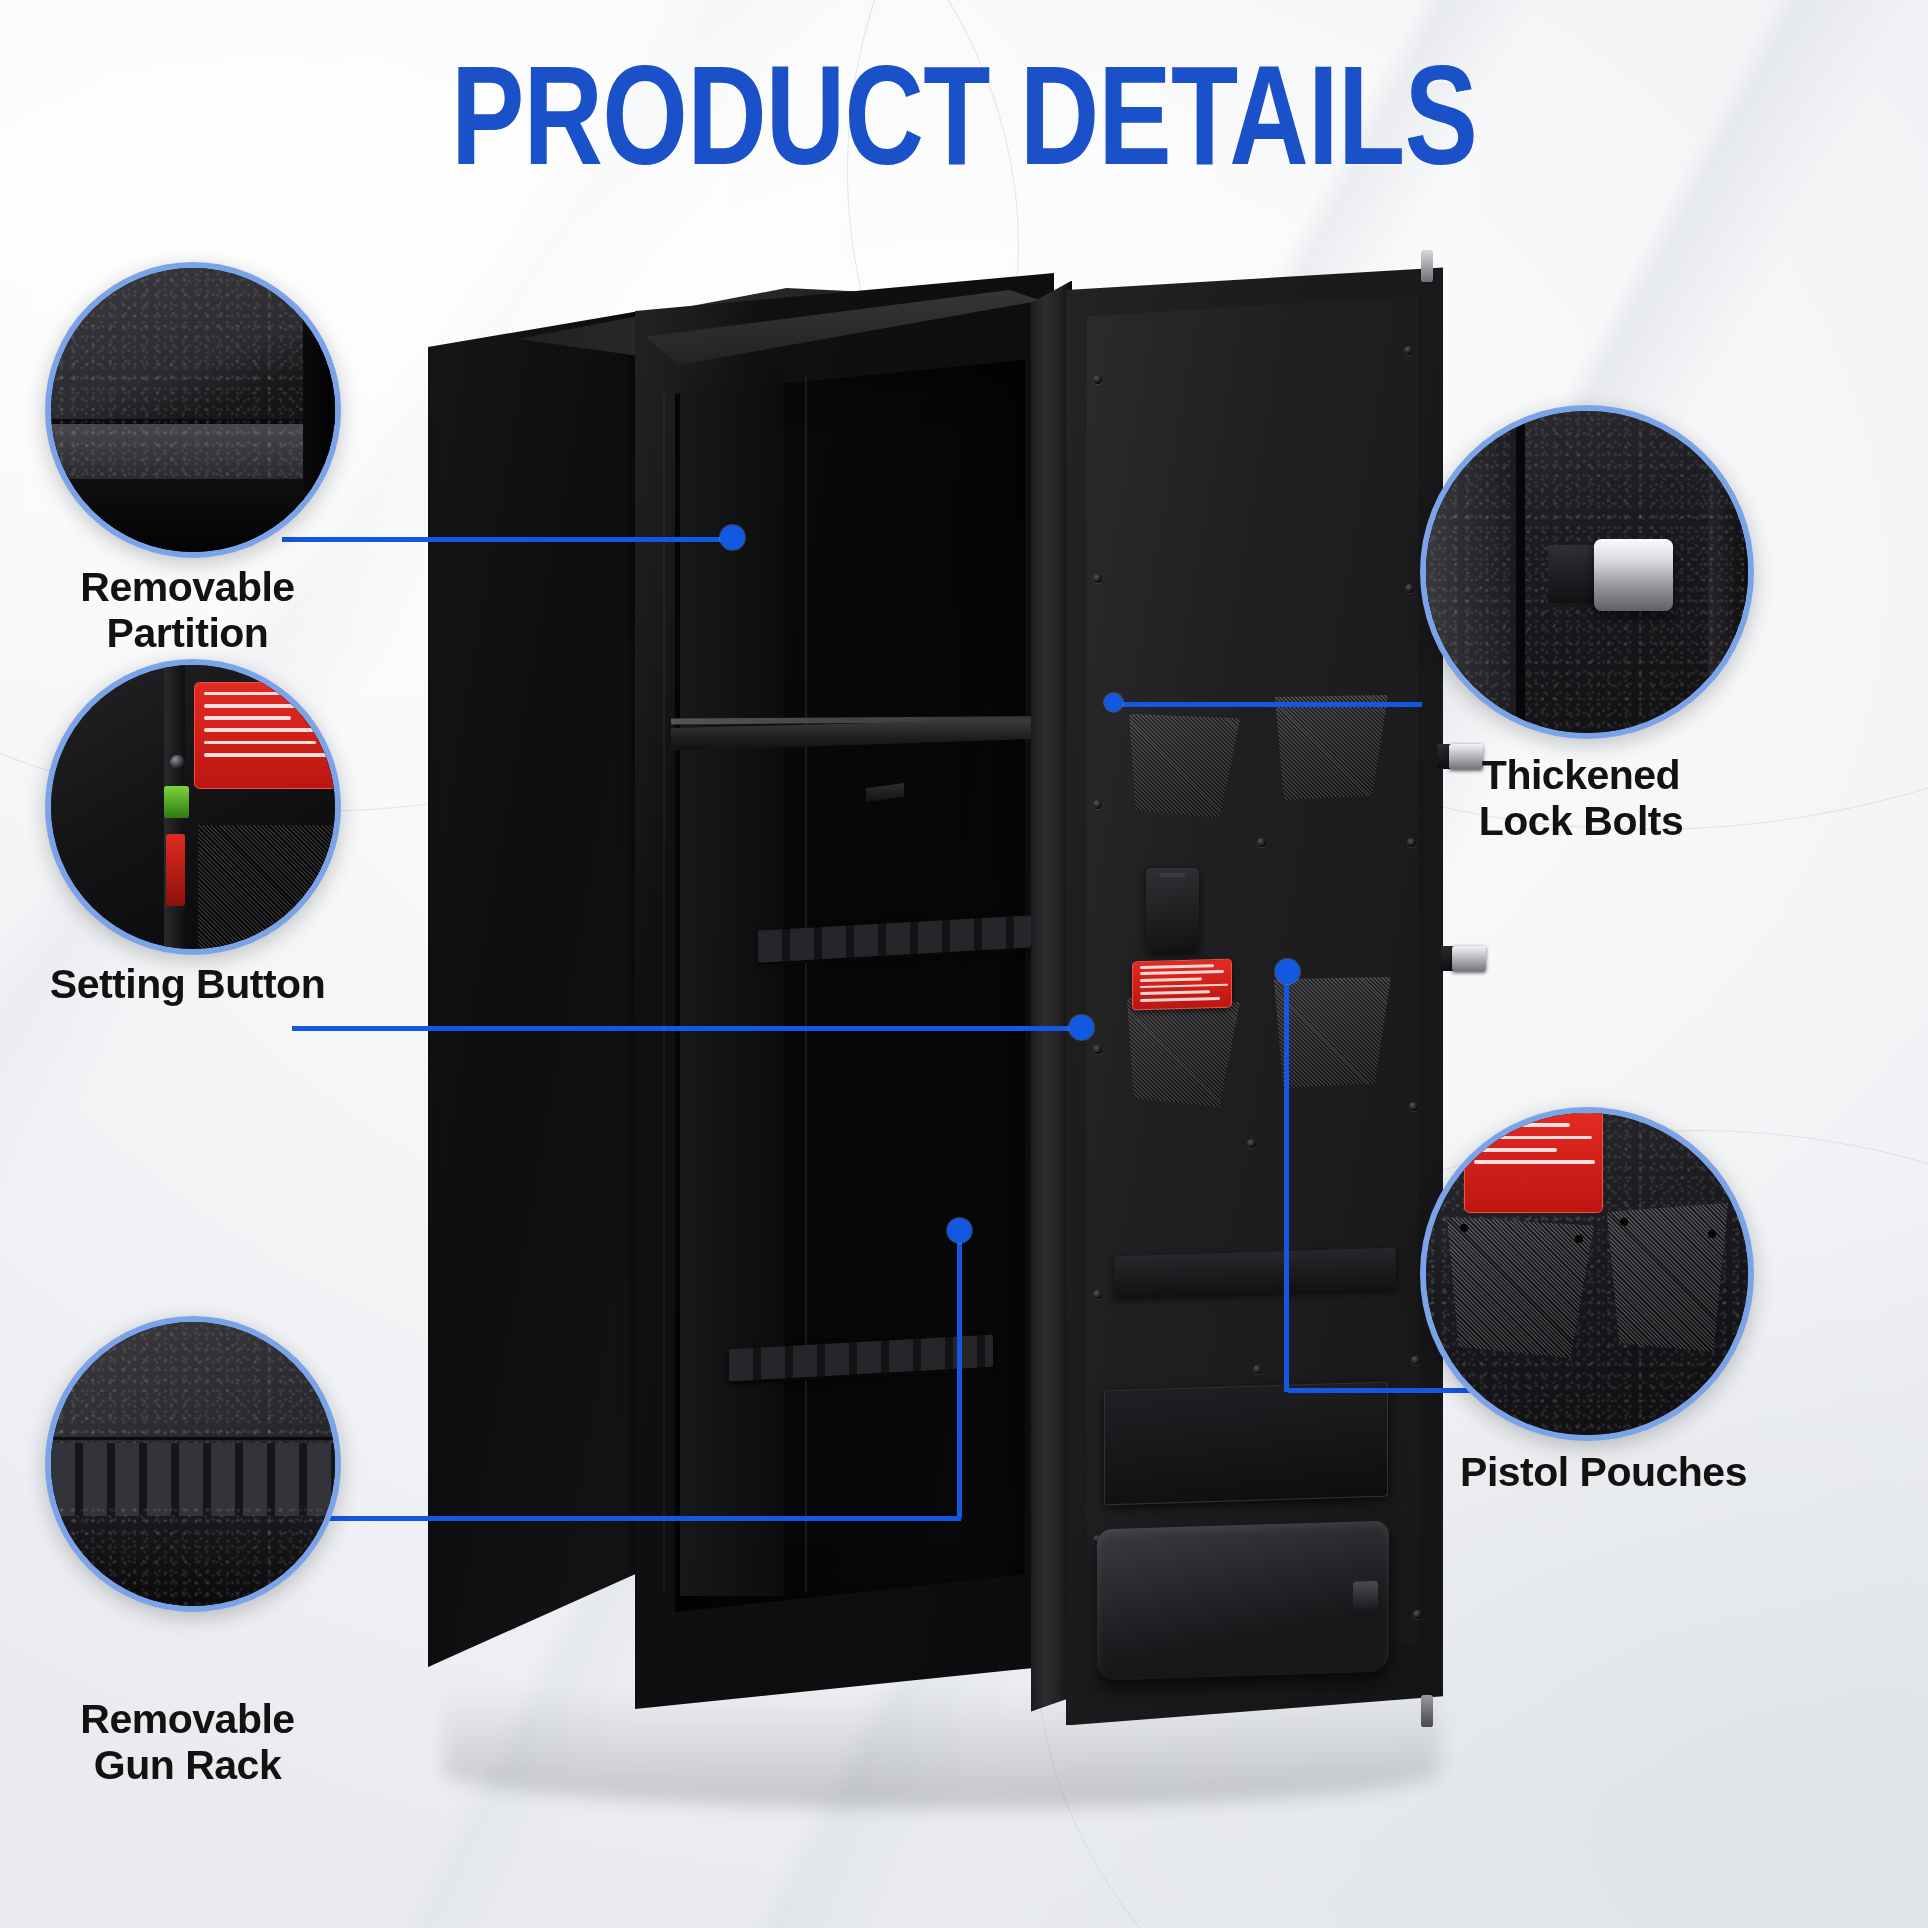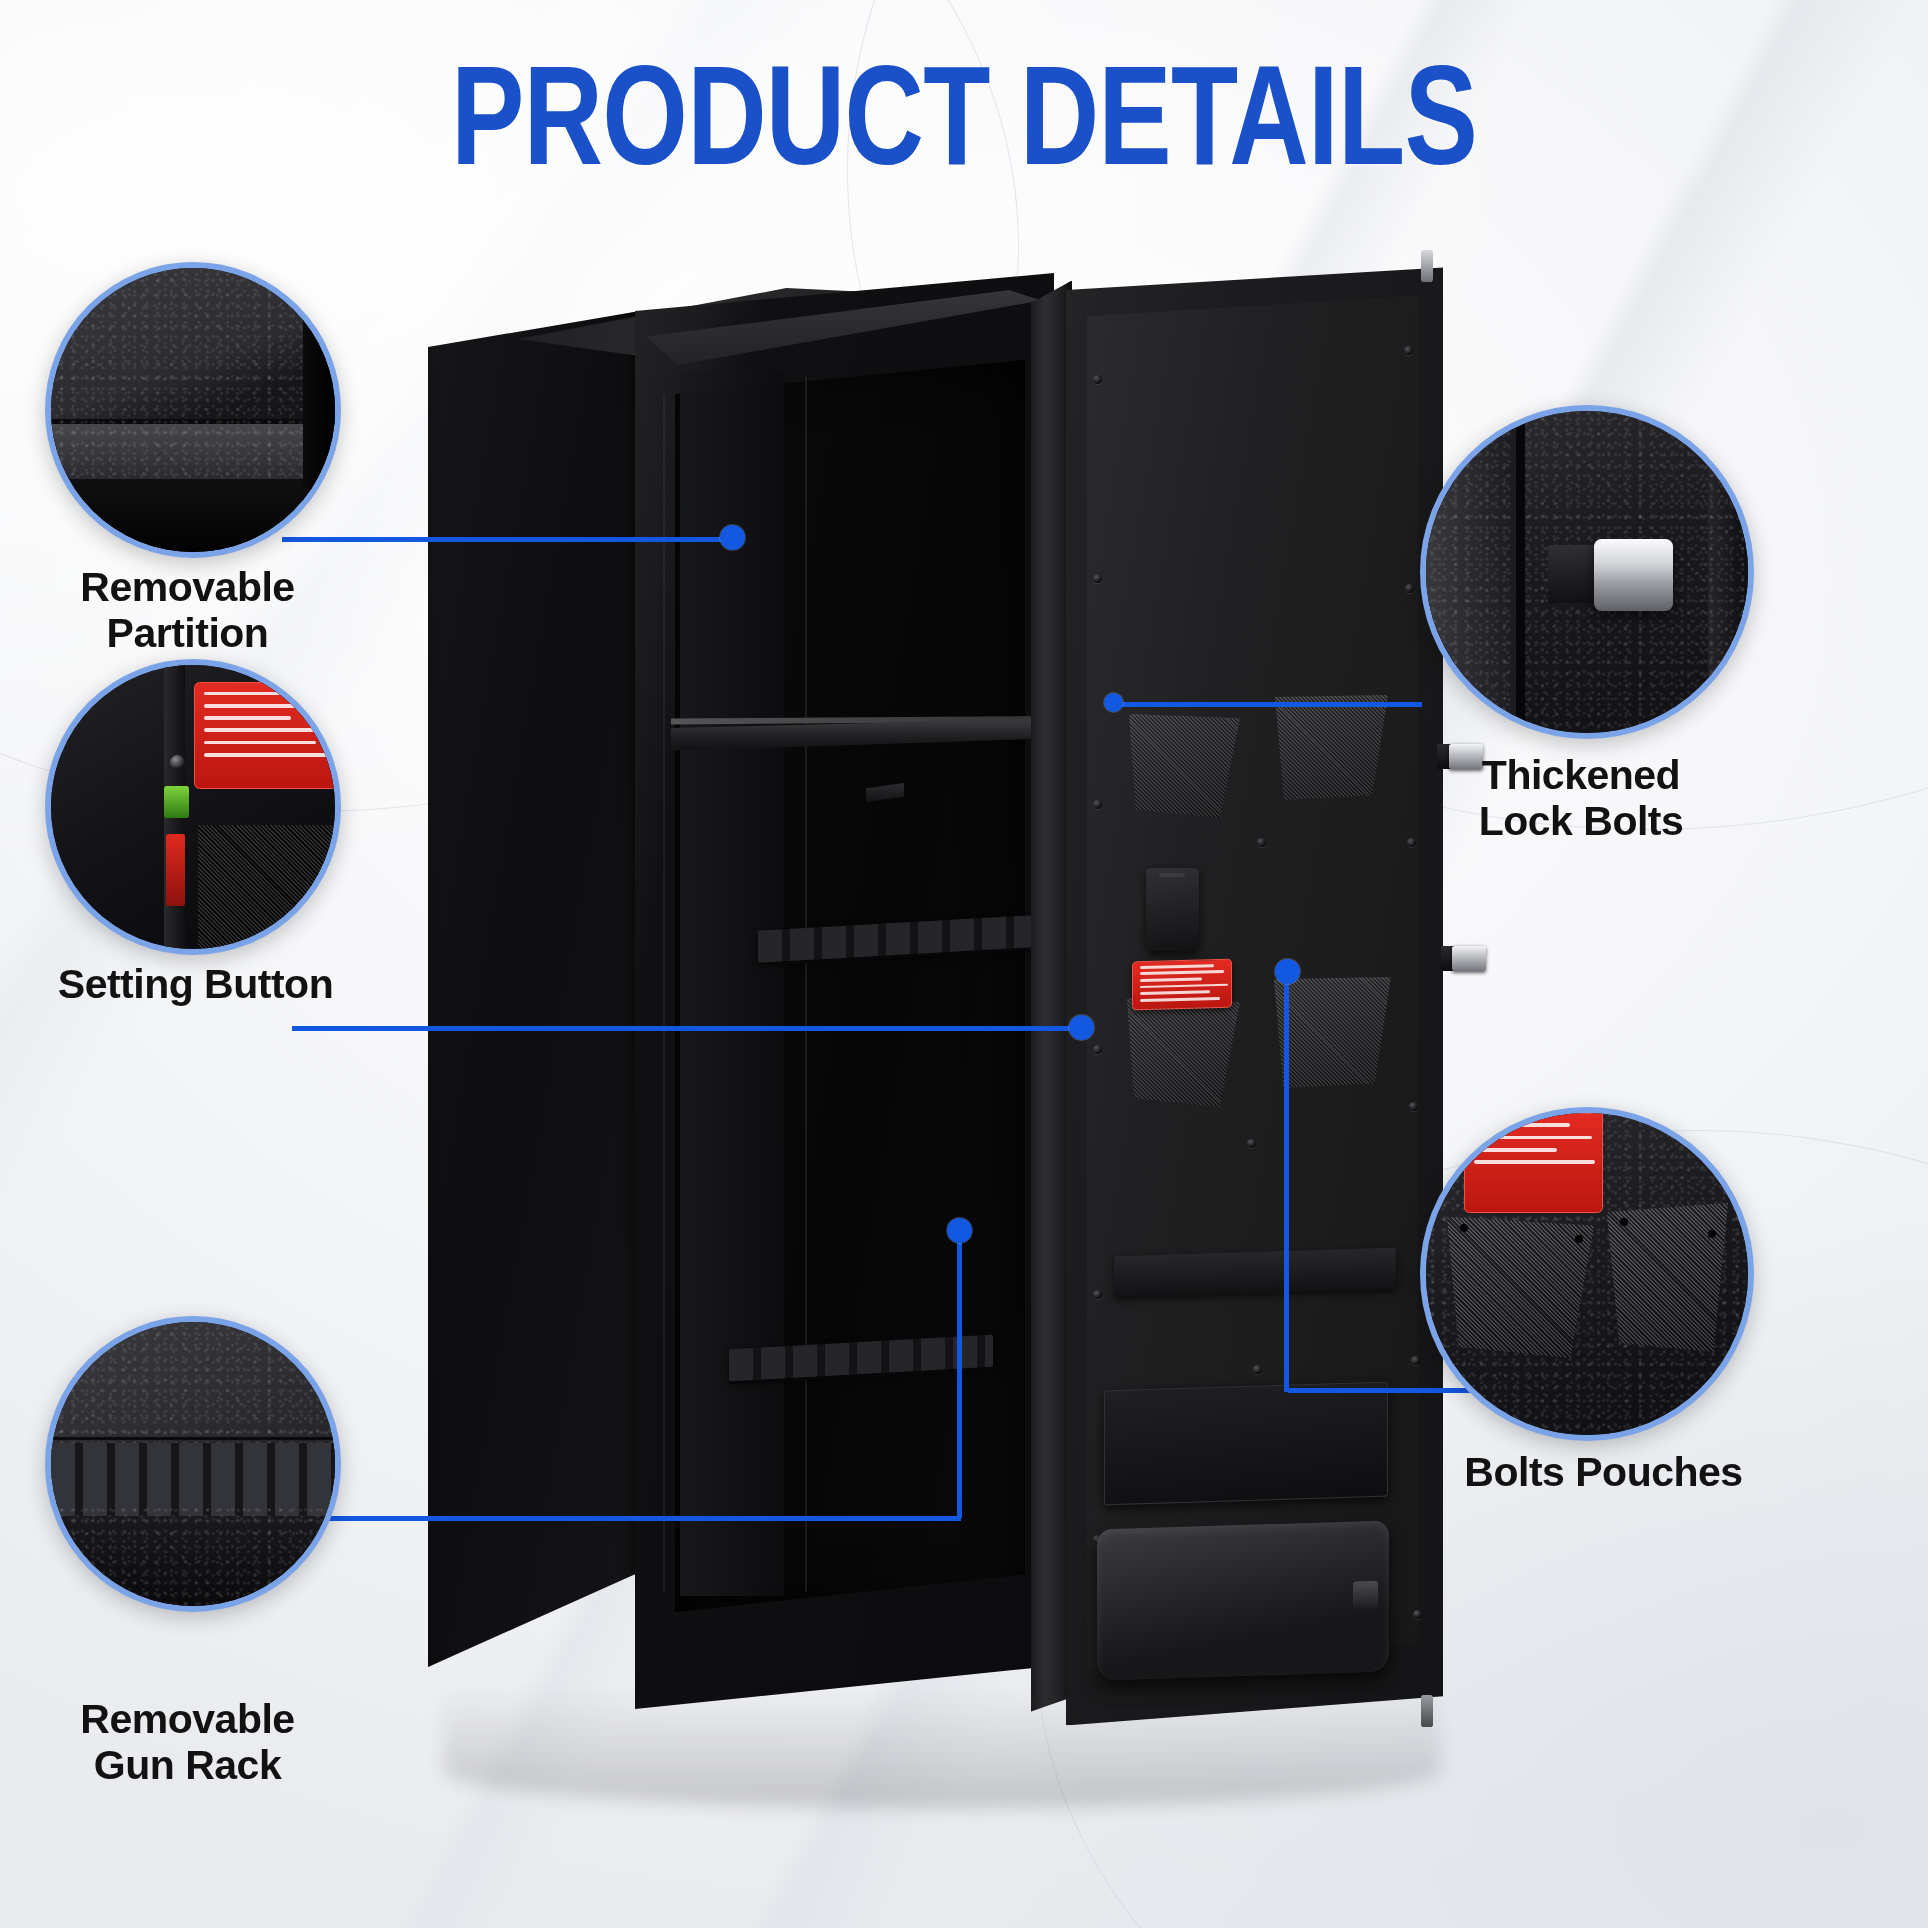--- a/index.html
+++ b/index.html
@@ -419,21 +419,21 @@
         <div style="height:3.8px;background:rgba(255,255,255,.85);margin:8.5px 8.5px 0 8.5px;width:62%;border-radius:1.9px;"></div>
         <div style="height:3.8px;background:rgba(255,255,255,.85);margin:8.5px 8.5px 0 8.5px;width:90%;border-radius:1.9px;"></div>
         <div style="height:3.8px;background:rgba(255,255,255,.85);margin:8.5px 8.5px 0 8.5px;width:80%;border-radius:1.9px;"></div>
         <div style="height:3.8px;background:rgba(255,255,255,.85);margin:8.5px 8.5px 0 8.5px;width:88%;border-radius:1.9px;"></div>
       </div>
       <div style="position:absolute;left:147px;top:160px;width:139px;height:124px;border-radius:3.8px;">
         <div class="tex-mesh"></div>
       </div>
     </div>
   </div>
-  <div class="clabel" style="left:0px;top:962px;width:375px;padding-left:8px;">Setting Button</div>
+  <div class="clabel" style="left:0px;top:962px;width:375px;">Setting Button</div>
 </div>
 
 <div class="callout">
   <div class="circle" style="left:45px;top:1316px;width:284px;height:284px;">
     <div class="inner" style="background:linear-gradient(160deg,#3b3b3f 0%,#2a2a2e 45%,#17171a 100%);">
       <div class="tex-hammer"></div>
       <div style="position:absolute;left:0;top:115px;width:100%;height:2.8px;background:rgba(0,0,0,.7);"></div>
       <div style="position:absolute;left:0;top:121px;width:100%;height:73px;
                   background:repeating-linear-gradient(90deg,#33333a 0 24.5px,#16161a 24.5px 32px);
                   box-shadow:0 5.6px 11.3px rgba(0,0,0,.7);"></div>
@@ -485,15 +485,15 @@
       <div style="position:absolute;left:181px;top:90px;width:121px;height:149px;clip-path:polygon(0 6%,100% 0,88% 100%,10% 94%);
                   background:linear-gradient(160deg,#3c3c42,#1a1a1e);box-shadow:0 5.6px 13px rgba(0,0,0,.7);">
         <div class="tex-mesh"></div>
       </div>
       <div style="position:absolute;left:34px;top:111px;width:7.5px;height:7.5px;border-radius:50%;background:#050506;"></div>
       <div style="position:absolute;left:149px;top:122px;width:7.5px;height:7.5px;border-radius:50%;background:#050506;"></div>
       <div style="position:absolute;left:194px;top:105px;width:7.5px;height:7.5px;border-radius:50%;background:#050506;"></div>
       <div style="position:absolute;left:282px;top:117px;width:7.5px;height:7.5px;border-radius:50%;background:#050506;"></div>
     </div>
   </div>
-  <div class="clabel" style="left:1382px;top:1450px;width:443px;">Bolts Pouches</div>
+  <div class="clabel" style="left:1382px;top:1450px;width:443px;">Pistol Pouches</div>
 </div>
 
 
 </body></html>

